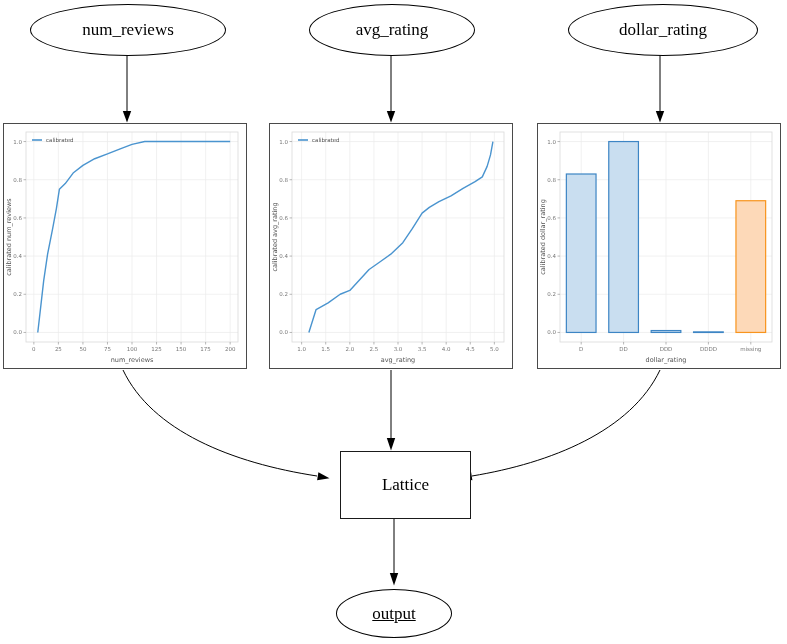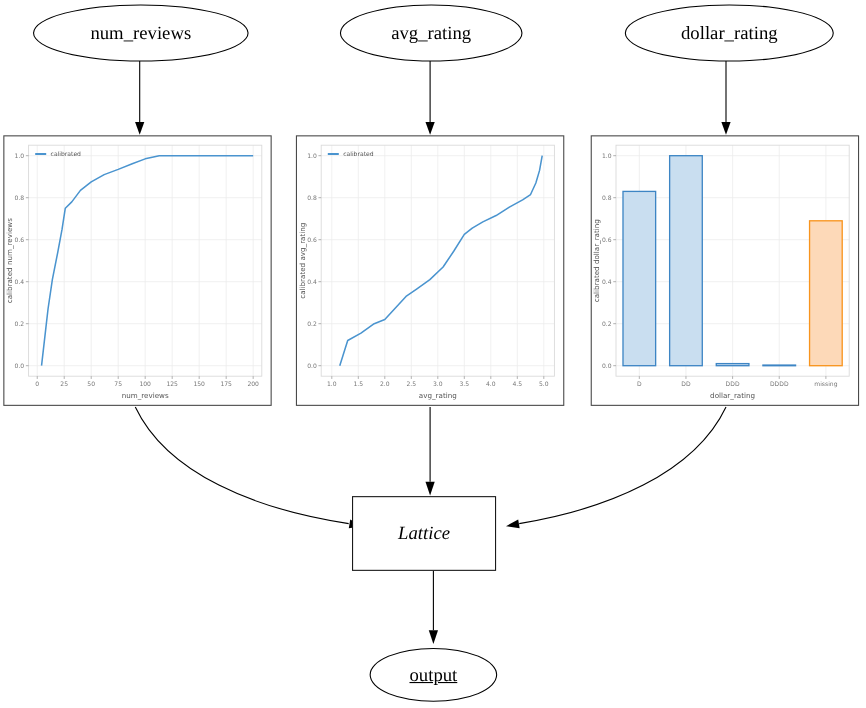--- a/index.html
+++ b/index.html
@@ -198,21 +198,21 @@
         <text x="18" y="95.90909090909092" font-size="5.5" fill="#777777" text-anchor="end">0.6</text>
         <line x1="19.5" x2="22" y1="55.72727272727272" y2="55.72727272727272" stroke="#999999" stroke-width="0.7"></line>
         <text x="18" y="57.72727272727272" font-size="5.5" fill="#777777" text-anchor="end">0.8</text>
         <line x1="19.5" x2="22" y1="17.54545454545456" y2="17.54545454545456" stroke="#999999" stroke-width="0.7"></line>
         <text x="18" y="19.54545454545456" font-size="5.5" fill="#777777" text-anchor="end">1.0</text>
         <text x="128" y="238" font-size="6.5" fill="#555555" text-anchor="middle">dollar_rating</text>
         <text x="7" y="113" font-size="6.5" fill="#555555" text-anchor="middle" transform="rotate(-90 7 113)">calibrated dollar_rating</text>
       </svg>
   </div>
 
-  <div class="node-rect" style="left:320px;top:451px;width:129px;height:66px;font-style:italic;">
+  <div class="node-rect" style="left:340px;top:451px;width:129px;height:66px;">
     <span>Lattice</span>
   </div>
 
   <div class="node-ellipse" style="left:336px;top:589px;width:114px;height:47px;text-decoration:underline;">
     <span>output</span>
   </div>
 
 </div>
 
 </body></html>

